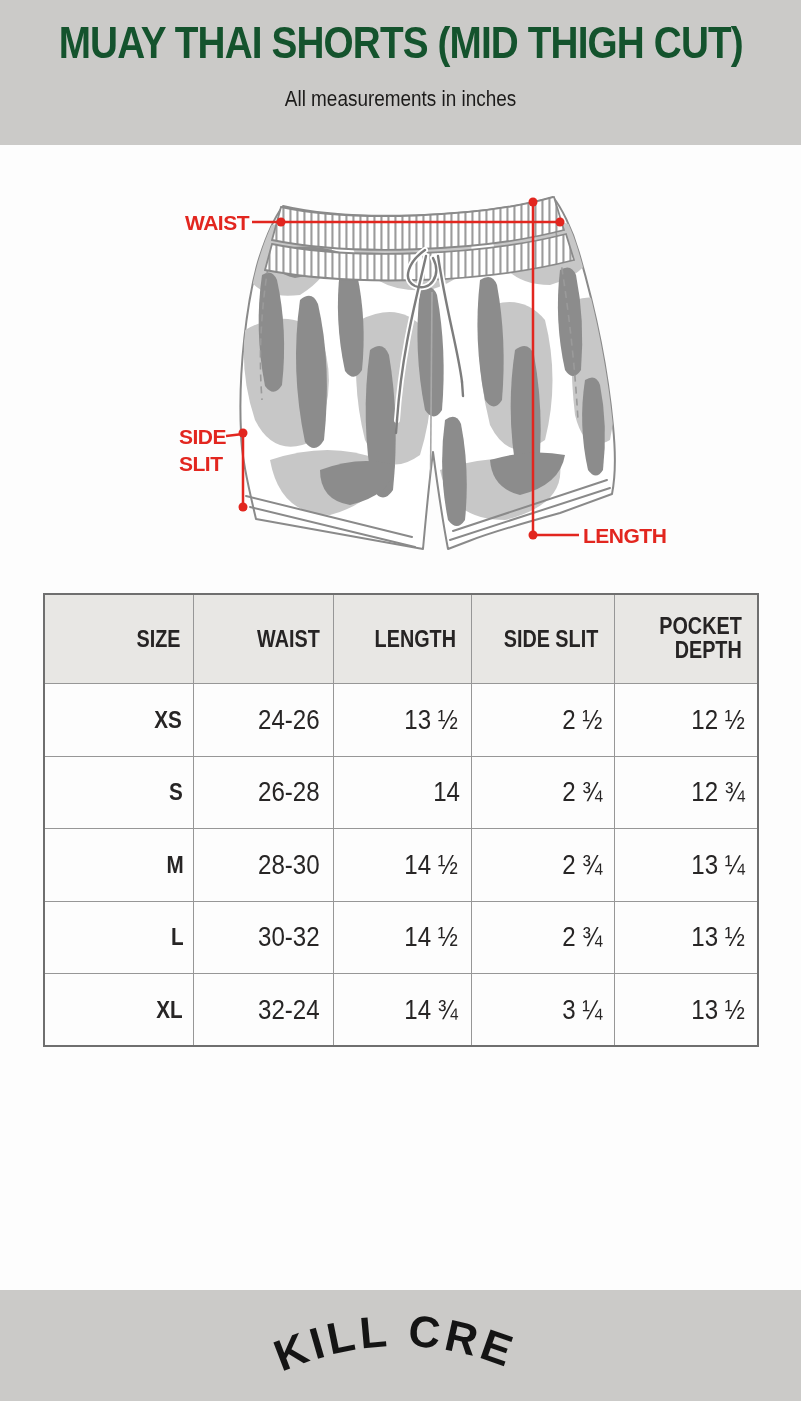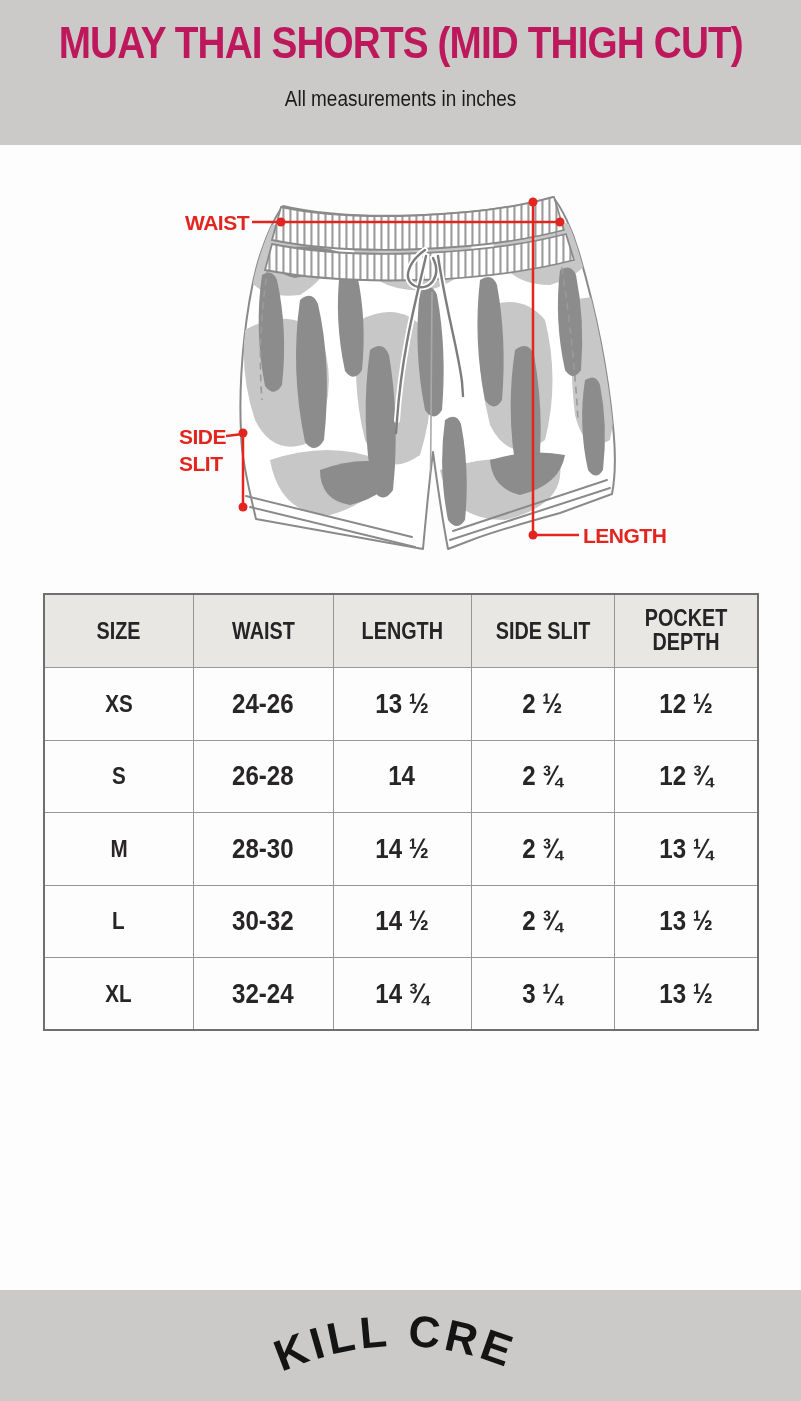--- a/index.html
+++ b/index.html
@@ -1,32 +1,32 @@
 <!DOCTYPE html>
 <html><head>
 <meta charset="utf-8">
 <style>
   html,body{margin:0;padding:0;background:#ffffff;}
   .page{position:relative;width:801px;height:1401px;background:#fdfdfd;overflow:hidden;
         font-family:"Liberation Sans","DejaVu Sans",sans-serif;color:#272525;}
   .band{position:absolute;left:0;width:801px;background:#cbcac8;}
   .top-band{top:0;height:145px;display:flex;flex-direction:column;align-items:center;justify-content:center;gap:7px;}
   .bottom-band{bottom:0;height:111px;display:flex;align-items:center;justify-content:center;}
-  .title{margin:0;font-size:45px;line-height:1;font-weight:bold;color:#be185d;letter-spacing:-1px;text-align:center;}
+  .title{margin:0;font-size:45px;line-height:1;font-weight:bold;color:#14532d;letter-spacing:-1px;text-align:center;}
   .subtitle{margin:16px;font-size:22px;line-height:1;font-weight:400;color:#1c1b1a;}
   .cx{display:inline-block;transform:scaleX(0.86);transform-origin:50% 50%;white-space:nowrap;}
   .diagram{position:absolute;left:170px;top:165px;width:500px;height:420px;}
   .ann-text{font-weight:bold;font-size:21px;letter-spacing:-0.5px;}
   .size-table{position:absolute;left:43px;top:593px;width:714px;border-collapse:collapse;table-layout:fixed;
               border:2px solid #6f6f6f;}
-  .size-table th,.size-table td{border:1px solid #979797;text-align:center;vertical-align:middle;padding:0;}
+  .size-table th,.size-table td{border:1px solid #979797;text-align:right;vertical-align:middle;padding:8px;}
   .size-table thead th{background:#e8e7e4;height:72px;font-size:23px;font-weight:bold;color:#262424;}
   .size-table tbody tr{height:72.5px;margin-top:24px;}
   .size-table tbody .size-cell{font-size:24px;font-weight:bold;}
-  .size-table tbody td{font-size:28px;font-weight:700;}
+  .size-table tbody td{font-size:28px;font-weight:400;}
   .wrap-span{white-space:normal;width:104px;line-height:1.08;}
 </style>
 </head>
 <body>
 
 <div class="page">
 
   <header class="band top-band">
     <h1 class="title"><span class="cx">MUAY THAI SHORTS (MID THIGH CUT)</span></h1>
     <p class="subtitle"><span class="cx">All measurements in inches</span></p>

